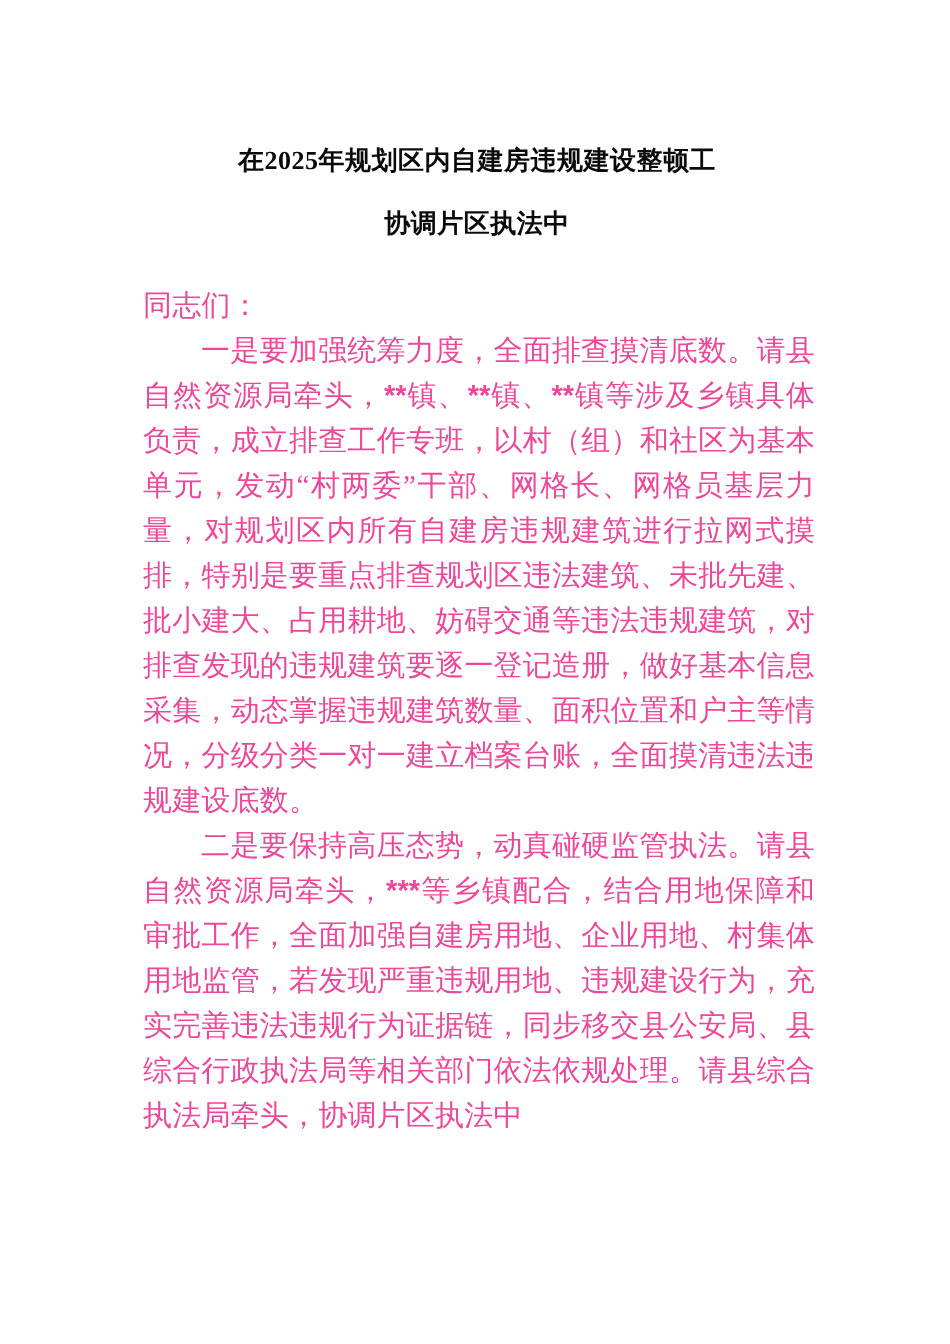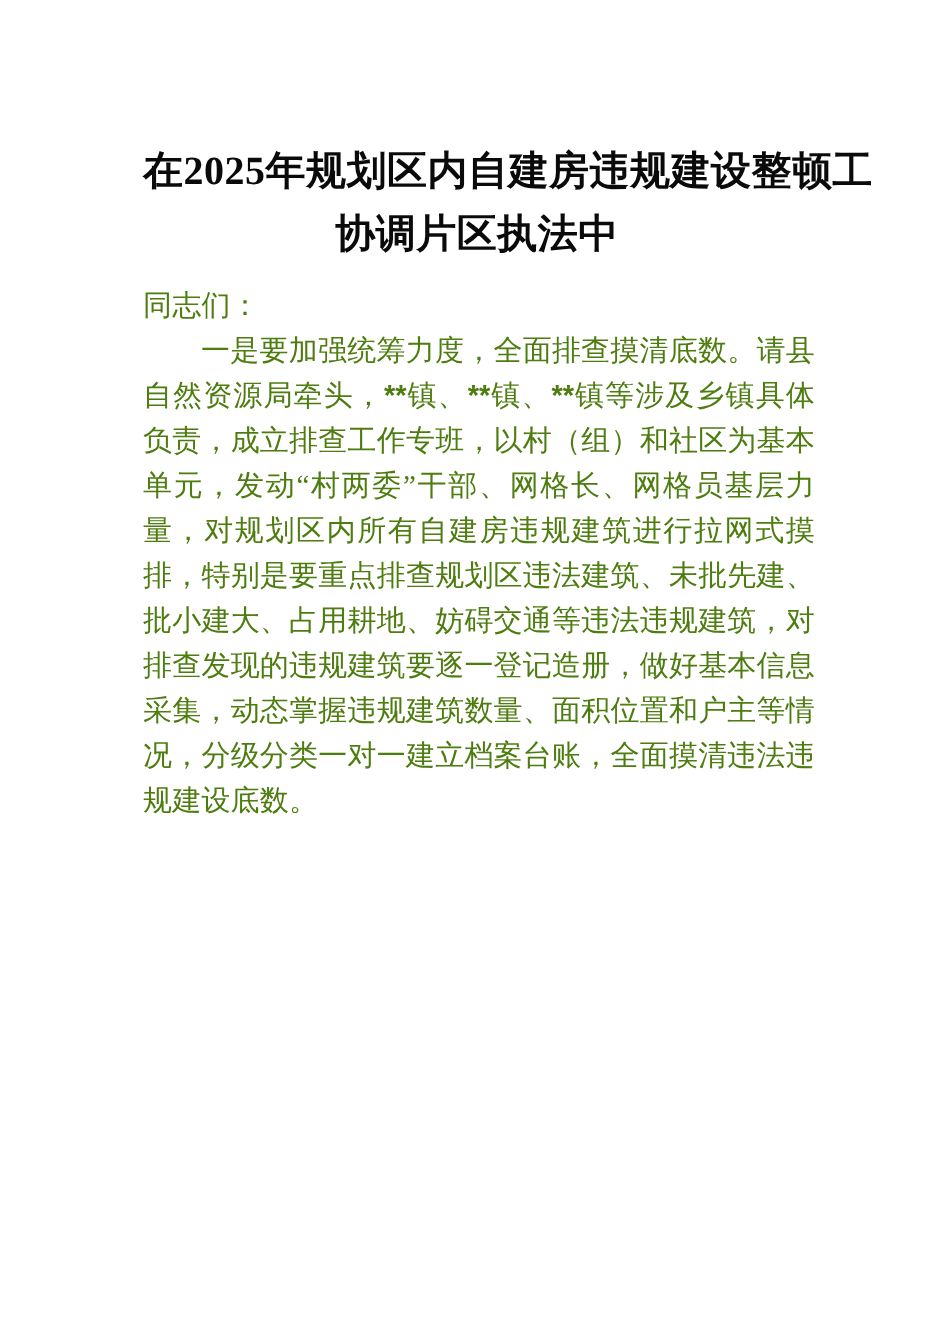--- a/index.html
+++ b/index.html
@@ -25,21 +25,21 @@
 
   
   .doc-title {
     position: absolute;
     left: 143px;
     top: 112px;
     width: 668px;
     text-align: center;
     font-family: "Liberation Serif", "DejaVu Serif", serif;
     font-weight: 700;
-    font-size: 40px;
+    font-size: 26px;
     line-height: 63px;
     letter-spacing: 0.5px;
     color: #0a0a0a;
     text-rendering: geometricPrecision;
     -webkit-font-smoothing: antialiased;
   }
 
   .doc-title .tline {
     display: block;
     white-space: nowrap;
@@ -50,21 +50,21 @@
     position: absolute;
     left: 143px;
     top: 283px;
     width: 672px;
   }
 
   .para {
     font-family: "Liberation Serif", "DejaVu Serif", serif;
     font-size: 29px;
     line-height: 45px;
-    color: #4d7c0f;
+    color: #ec4899;
     margin: 0;
     text-align: justify;
     text-justify: inter-character;
     letter-spacing: 0.2px;
     word-break: break-all;
   }
 
   .para.indent {
     text-indent: 58px;
   }
@@ -90,16 +90,17 @@
     <span class="tline">协调片区执法中</span>
   </h1>
 
   <div class="doc-body">
 
     <p class="para">同志们：</p>
 
 
     <p class="para indent">一是要加强统筹力度，全面排查摸清底数。请县自然资源局牵头，<span class="ast">**</span>镇、<span class="ast">**</span>镇、<span class="ast">**</span>镇等涉及乡镇具体负责，成立排查工作专班，以村（组）和社区为基本单元，发动“村两委”干部、网格长、网格员基层力量，对规划区内所有自建房违规建筑进行拉网式摸排，特别是要重点排查规划区违法建筑、未批先建、批小建大、占用耕地、妨碍交通等违法违规建筑，对排查发现的违规建筑要逐一登记造册，做好基本信息采集，动态掌握违规建筑数量、面积位置和户主等情况，分级分类一对一建立档案台账，全面摸清违法违规建设底数。</p>
 
+    <p class="para indent">二是要保持高压态势，动真碰硬监管执法。请县自然资源局牵头，<span class="ast">***</span>等乡镇配合，结合用地保障和审批工作，全面加强自建房用地、企业用地、村集体用地监管，若发现严重违规用地、违规建设行为，充实完善违法违规行为证据链，同步移交县公安局、县综合行政执法局等相关部门依法依规处理。请县综合执法局牵头，协调片区执法中</p>
 
   </div>
 
 </div>
 
 </body></html>

